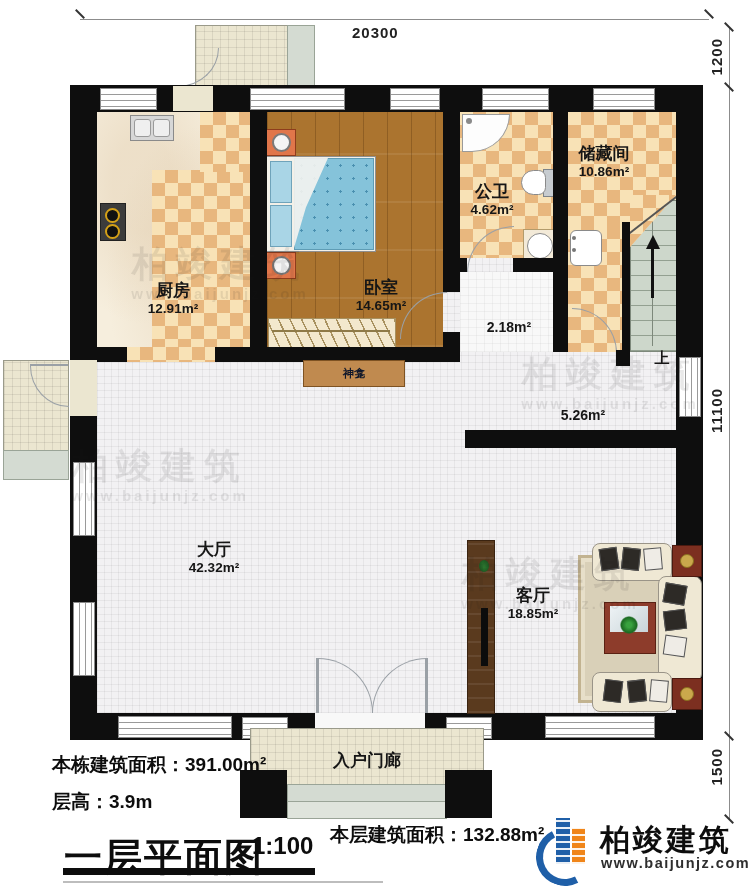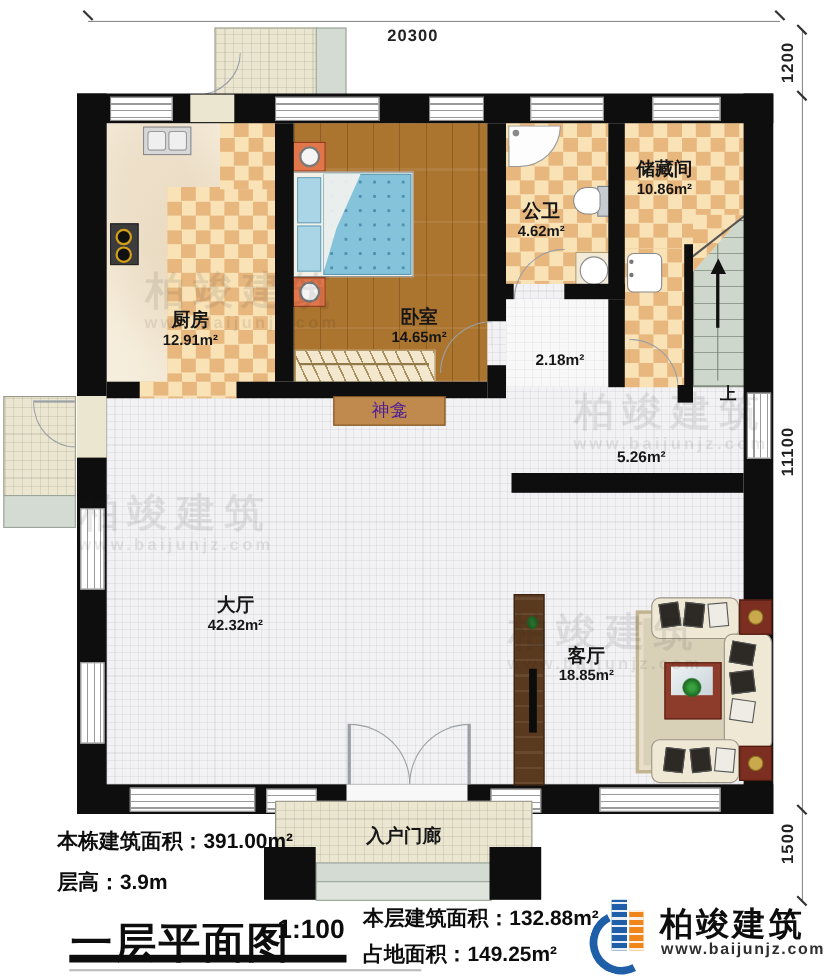--- a/index.html
+++ b/index.html
@@ -180,21 +180,21 @@
   <div class="wall" style="left:443px;top:112px;width:17px;height:180px;"></div>
   <div class="wall" style="left:443px;top:332px;width:17px;height:30px;"></div>
   <div class="wall" style="left:460px;top:258px;width:7px;height:14px;"></div>
   <div class="wall" style="left:513px;top:258px;width:55px;height:14px;"></div>
   <div class="wall" style="left:553px;top:112px;width:15px;height:160px;"></div>
   <div class="wall" style="left:553px;top:272px;width:15px;height:80px;"></div>
   <div class="wall" style="left:616px;top:350px;width:14px;height:16px;"></div>
   <div class="wall" style="left:465px;top:430px;width:211px;height:18px;"></div>
 
   <div class="abs" style="left:303px;top:360px;width:100px;height:25px;background:#c08a4f;border:1px solid #7e5222;display:flex;align-items:center;justify-content:center;">
-    <span style="font-size:16px;font-weight:normal;color:#4c1d95;">神龛</span>
+    <span style="font-size:11px;font-weight:bold;color:#0f172a;">神龛</span>
   </div>
 
   <div class="abs" style="left:467px;top:540px;width:26px;height:172px;background:#5a3a1e;border:1px solid #3a2310;background-image:repeating-linear-gradient(0deg,rgba(255,255,255,.08) 0 2px,transparent 2px 14px);"></div>
   <div class="abs" style="left:481px;top:608px;width:7px;height:58px;background:#0c0c0c;"></div>
   <div class="abs" style="left:479px;top:560px;width:10px;height:12px;border-radius:50%;background:radial-gradient(#2e7d32,#174d1b);"></div>
 
   <div class="abs" style="left:578px;top:555px;width:92px;height:142px;background:#d9d0b8;border:3px solid #c2b391;box-shadow:inset 0 0 0 4px #e7dfc9;"></div>
   <div class="sofa" style="left:592px;top:543px;width:78px;height:36px;"></div>
   <div class="pillow" style="left:600px;top:548px;width:16px;height:20px;transform:rotate(-8deg);"></div>
   <div class="pillow" style="left:622px;top:548px;width:16px;height:20px;transform:rotate(6deg);"></div>
@@ -272,21 +272,20 @@
   <div class="single" style="left:662px;top:358px;font-size:15px;">上</div>
   <div class="single" style="left:367px;top:760px;font-size:17px;">入户门廊</div>
 
   <div class="tb" style="left:52px;top:752px;font-size:19px;">本栋建筑面积：391.00m²</div>
   <div class="tb" style="left:52px;top:789px;font-size:19px;">层高：3.9m</div>
   <div class="tb" style="left:64px;top:820px;font-size:38px;letter-spacing:2px;margin-top:12px;">一层平面图</div>
   <div class="tb" style="left:252px;top:832px;font-size:24px;">1:100</div>
   <div class="abs" style="left:63px;top:868px;width:252px;height:7px;background:#0d0d0d;"></div>
   <div class="abs" style="left:63px;top:881px;width:320px;height:2px;background:#bdbdbd;"></div>
   <div class="tb" style="left:330px;top:822px;font-size:19px;">本层建筑面积：132.88m²</div>
-  <div class="tb" style="left:330px;top:855px;font-size:19px;">占地面积：149.25m²</div>
 
   <div class="abs" style="left:536px;top:814px;width:58px;height:64px;">
     <div class="logo-sw" style="left:0px;top:14px;"></div>
     <div class="bldg" style="left:20px;top:4px;width:14px;height:46px;background-color:#1f5fa8;"></div>
     <div class="bldg" style="left:36px;top:14px;width:13px;height:36px;background-color:#f08519;"></div>
   </div>
   <div class="tb" style="left:600px;top:820px;font-size:30px;letter-spacing:3px;">柏竣建筑</div>
   <div class="tb" style="left:601px;top:855px;font-size:14.5px;letter-spacing:1.5px;color:#2e2e2e;">www.baijunjz.com</div>
 
 </div>

